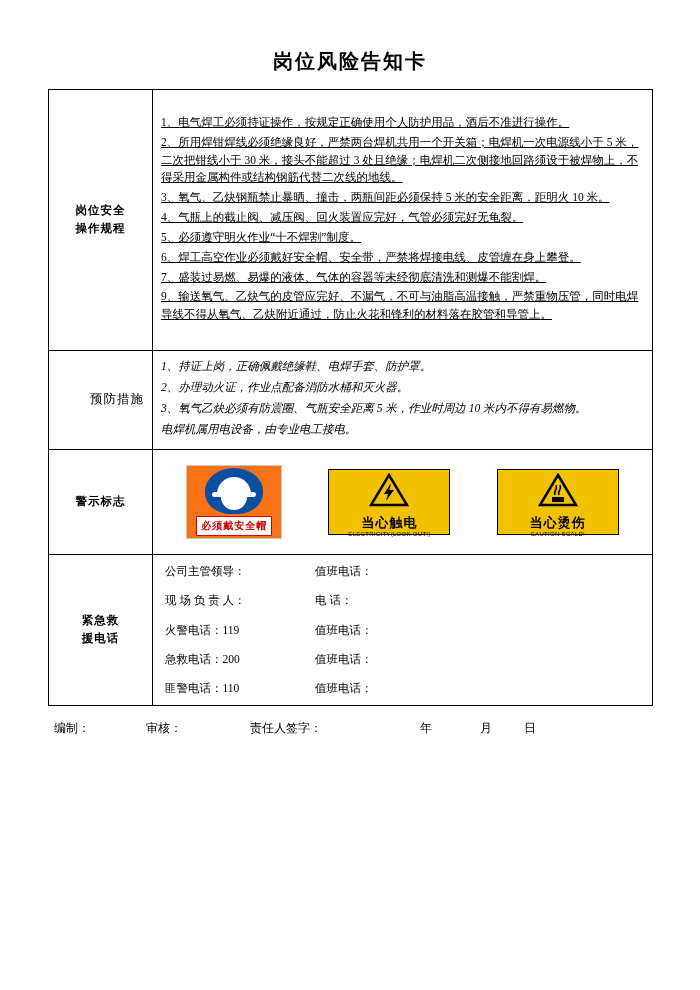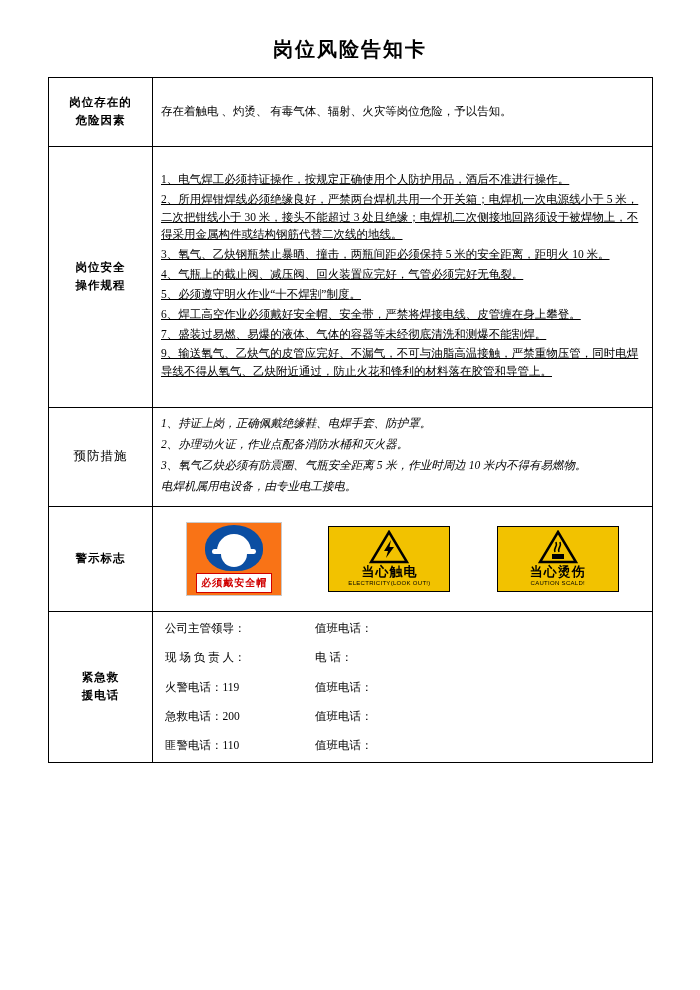--- a/index.html
+++ b/index.html
@@ -11,21 +11,21 @@
     width: 700px;
     height: 990px;
     font-family: "Liberation Serif", "DejaVu Serif", serif;
     color: #000000;
     position: relative;
   }
   .page {
     width: 700px;
     height: 698px;
     box-sizing: border-box;
-    padding: 36px 48px 0 48px;
+    padding: 48px 48px 0 48px;
     position: relative;
   }
   .doc-title {
     text-align: center;
     font-size: 20px;
     font-weight: bold;
     letter-spacing: 2px;
     margin: 0 0 14px 0;
     font-family: "Liberation Serif", "DejaVu Serif", serif;
   }
@@ -46,20 +46,21 @@
     text-align: center;
     font-weight: bold;
     font-size: 13px;
     letter-spacing: 1px;
     line-height: 1.5;
     padding: 8px 4px;
   }
   td.label.normal {
     font-weight: normal;
     font-size: 12.5px;
+    text-align: right;
   }
   td.content {
     text-align: left;
     vertical-align: middle;
   }
   .center-line {
     text-align: center;
   }
   .rule-list p {
     margin: 0 0 2px 0;
@@ -166,21 +167,21 @@
     height: 34px;
     position: relative;
   }
   .tri-outline svg { display: block; }
   .warn-text-cn {
     font-size: 13px;
     font-weight: bold;
     color: #000000;
     letter-spacing: 1px;
     line-height: 1.1;
-    margin-top: 1px;
+    margin-top: 9px;
     font-family: "Liberation Sans", sans-serif;
   }
   .warn-text-en {
     font-size: 6px;
     color: #000000;
     letter-spacing: 0.3px;
     font-family: "Liberation Sans", sans-serif;
   }
 
   
@@ -217,27 +218,20 @@
 
   <div class="doc-title">岗位风险告知卡</div>
 
   <table class="main">
     <colgroup>
       <col style="width:104px">
       <col style="width:500px">
     </colgroup>
     <tbody>
 
-      <tr class="r-hazard">
-        <td class="label">
-          <div>岗位存在的</div>
-          <div>危险因素</div>
-        </td>
-        <td class="content">存在着触电 、灼烫、 有毒气体、辐射、火灾等岗位危险，予以告知。</td>
-      </tr>
 
       <tr class="r-rules">
         <td class="label">
           <div>岗位安全</div>
           <div>操作规程</div>
         </td>
         <td class="content rule-list">
           <p>1、电气焊工必须持证操作，按规定正确使用个人防护用品，酒后不准进行操作。</p>
           <p>2、所用焊钳焊线必须绝缘良好，严禁两台焊机共用一个开关箱；电焊机一次电源线小于 5 米，二次把钳线小于 30 米，接头不能超过 3 处且绝缘；电焊机二次侧接地回路须设于被焊物上，不得采用金属构件或结构钢筋代替二次线的地线。</p>
           <p>3、氧气、乙炔钢瓶禁止暴晒、撞击，两瓶间距必须保持 5 米的安全距离，距明火 10 米。</p>
@@ -317,14 +311,22 @@
             <div>急救电话：200</div>
             <div>值班电话：</div>
             <div>匪警电话：110</div>
             <div>值班电话：</div>
           </div>
         </td>
       </tr>
     </tbody>
   </table>
 
+  <div class="footer">
+    <span class="f1">编制：</span>
+    <span class="f2">审核：</span>
+    <span class="f3">责任人签字：</span>
+    <span class="f4">年</span>
+    <span class="f5">月</span>
+    <span class="f6">日</span>
+  </div>
 
 </div>
 
 </body></html>

